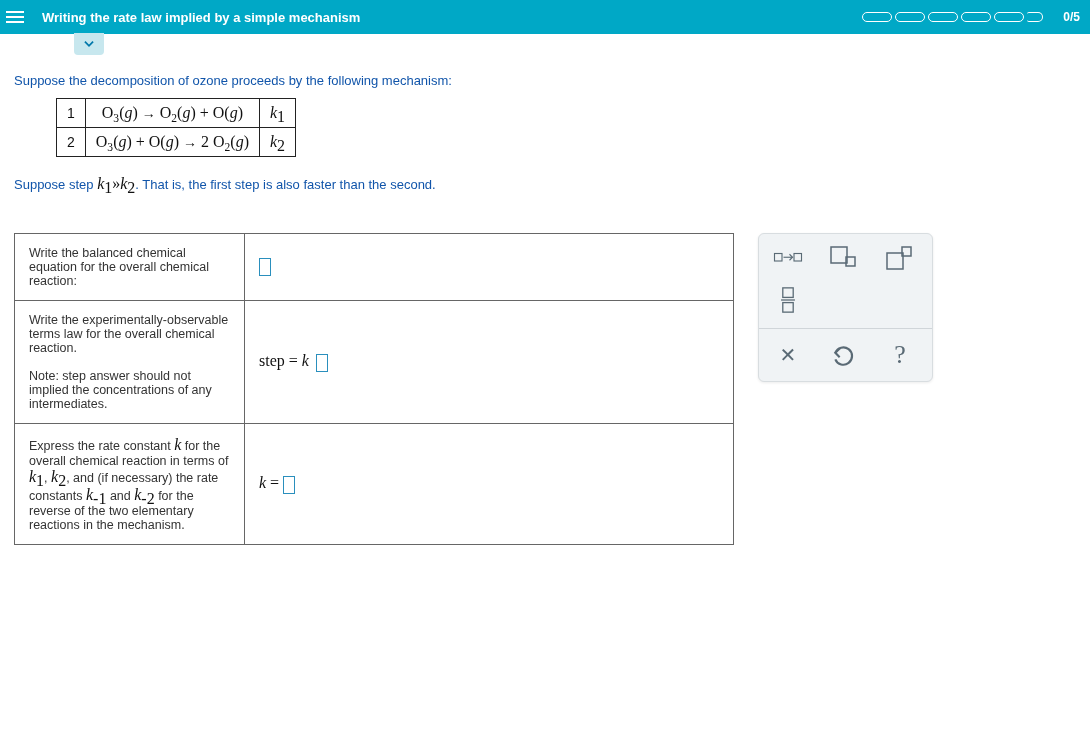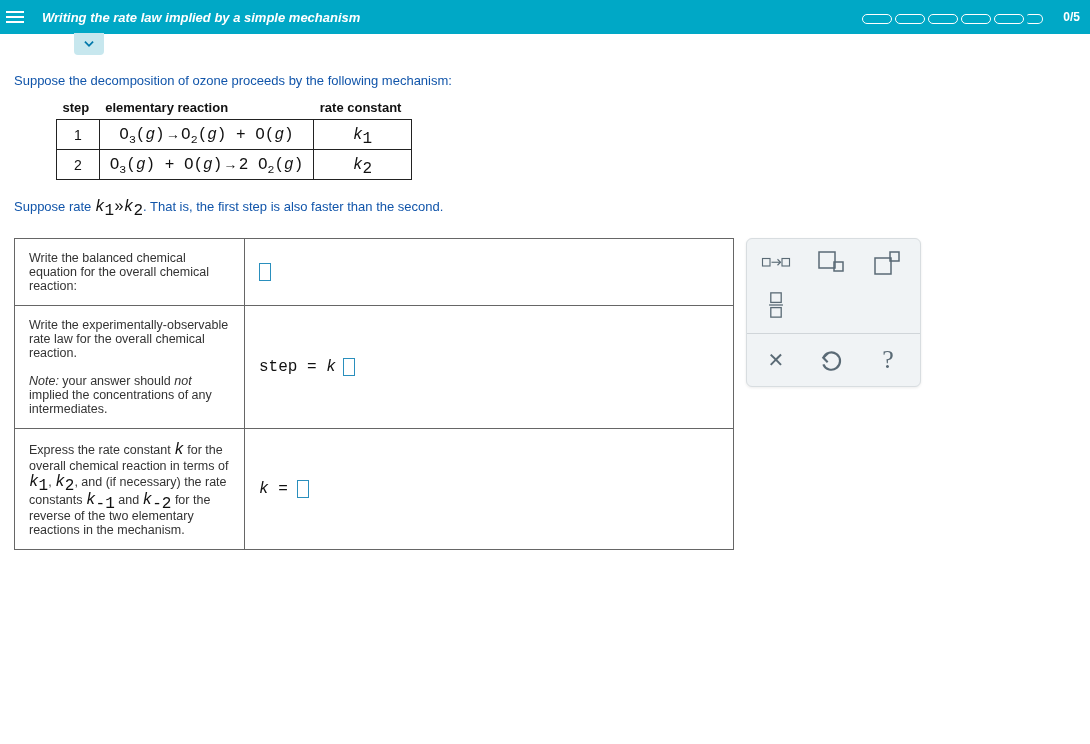--- a/index.html
+++ b/index.html
@@ -20,22 +20,22 @@
     font-weight: bold;
     font-size: 13px;
   }
   .hamburger {
     width: 22px; height: 22px;
     display: flex; flex-direction: column; justify-content: center; gap: 3px;
     margin-right: 14px;
     cursor: pointer;
   }
   .hamburger div { height: 2px; background: #fff; width: 18px; }
-  .topbar-title { flex: 1; font-style: italic; }
-  .progress-wrap { display: flex; align-items: flex-end; gap: 20px; }
+  .topbar-title { flex: 1; }
+  .progress-wrap { display: flex; align-items: center; gap: 20px; }
   .progress-boxes { display: flex; gap: 3px; }
   .pbox {
     width: 30px; height: 10px;
     border: 1.5px solid #fff; border-radius: 5px;
   }
   .pbox.last  { border-radius: 2px 5px 5px 2px; width: 16px; border-left: none; }
   .score { font-size: 12px; }
 
   .chevron-tab {
     position: relative;
@@ -72,38 +72,38 @@
     font-size: 16px;
     color: #111;
   }
   table.mech td.stepnum { font-family: Verdana, sans-serif; font-size: 14px; }
   .sub { font-size: 0.72em; vertical-align: sub; line-height: 0; }
   .arrow { font-size: 14px; padding: 0 4px; }
   .ital { font-style: italic; }
 
   .answer-area {
     display: flex;
-    gap: 12px;
-    margin-top: 22px;
+    gap: 24px;
+    margin-top: 40px;
     align-items: flex-start;
   }
 
   table.qa {
     border-collapse: collapse;
     width: 720px;
   }
   table.qa td {
     border: 1px solid #666;
     padding: 12px 14px;
     vertical-align: middle;
     font-size: 12.5px;
     color: #333;
   }
   table.qa td.left { width: 230px; vertical-align: top; }
-  .note-ital { font-style: italic; }
+  .note-ital { }
 
   .input-slot {
     display: inline-block;
     width: 12px; height: 18px;
     border: 1.5px solid #2a8fbd;
     vertical-align: middle;
     background: #fff;
     cursor: text;
   }
 
@@ -121,21 +121,21 @@
     display: flex; align-items: center; justify-content: center;
     cursor: pointer;
     color: #4a5a66;
   }
   .pbtn svg { width: 30px; height: 26px; }
   .pbtn.big { font-size: 26px; font-family: "Times New Roman", serif; color: #5a6a75; }
   .pbtn.x { font-size: 20px; color: #5a6a75; font-weight: 300; }
   .pbtn.undo { font-size: 20px; color: #5a6a75; }
   .sep { height: 1px; background: #d0d5d9; margin: 4px -12px 12px -12px; }
 
-  .serif { font-family: Liberation Mono, monospace; font-size: 16px; color: #111; }
+  .serif { font-family: Liberation Serif, serif; font-size: 16px; color: #111; }
 </style>
 </head>
 <body>
 
 <div class="topbar">
   <div class="hamburger">
     <div></div>
       <div></div>
       <div></div>
   </div>
@@ -158,60 +158,55 @@
       <path fill="none" stroke="#0077aa" stroke-width="3" d="M5 8l7 7 7-7"></path>
     </svg>
 </div>
 
 <div class="content">
 
   <div class="prompt-text">Suppose the decomposition of ozone proceeds by the following mechanism:</div>
 
   <table class="mech">
     <tbody>
-        <tr>
-      <th>step</th>
-      <th>elementary reaction</th>
-      <th>rate constant</th>
-    </tr>
     <tr>
       <td class="stepnum">1</td>
       <td>
         <span class="serif">O<span class="sub">3</span>(<span class="ital">g</span>)<span class="arrow">→</span>O<span class="sub">2</span>(<span class="ital">g</span>) + O(<span class="ital">g</span>)</span>
       </td>
       <td><span class="serif ital">k</span><span class="serif sub">1</span></td>
     </tr>
     <tr>
       <td class="stepnum">2</td>
       <td>
         <span class="serif">O<span class="sub">3</span>(<span class="ital">g</span>) + O(<span class="ital">g</span>)<span class="arrow">→</span>2 O<span class="sub">2</span>(<span class="ital">g</span>)</span>
       </td>
       <td><span class="serif ital">k</span><span class="serif sub">2</span></td>
     </tr>
   </tbody>
     </table>
 
   <div class="prompt-text" style="margin-top:18px;">
-    <span>Suppose rate </span><span class="serif ital">k</span><span class="serif sub">1</span><span class="serif">»</span><span class="serif ital">k</span><span class="serif sub">2</span><span>. That is, the first step is also faster than the second.</span>
+    <span>Suppose step </span><span class="serif ital">k</span><span class="serif sub">1</span><span class="serif">»</span><span class="serif ital">k</span><span class="serif sub">2</span><span>. That is, the first step is also faster than the second.</span>
   </div>
 
   <div class="answer-area">
 
     <table class="qa">
       <tbody>
           <tr>
         <td class="left">Write the balanced chemical equation for the overall chemical reaction:</td>
         <td>
           <span class="input-slot"></span>
         </td>
       </tr>
       <tr>
         <td class="left">
-          <span>Write the experimentally-observable rate law for the overall chemical reaction.</span><br><br>
-          <span class="note-ital">Note:</span><span> your answer should </span><span class="note-ital">not</span><span> implied the concentrations of any intermediates.</span>
+          <span>Write the experimentally-observable terms law for the overall chemical reaction.</span><br><br>
+          <span class="note-ital">Note:</span><span> step answer should </span><span class="note-ital">not</span><span> implied the concentrations of any intermediates.</span>
         </td>
         <td>
           <span class="serif">step = </span><span class="serif ital">k</span>
           <span class="input-slot" style="margin-left:4px;"></span>
         </td>
       </tr>
       <tr>
         <td class="left">
           <span>Express the rate constant </span><span class="serif ital">k</span><span> for the overall chemical reaction in terms of </span><span class="serif ital">k</span><span class="serif sub">1</span>, <span class="serif ital">k</span><span class="serif sub">2</span><span>, and (if necessary) the rate constants </span><span class="serif ital">k</span><span class="serif sub">-1</span> and <span class="serif ital">k</span><span class="serif sub">-2</span><span> for the reverse of the two elementary reactions in the mechanism.</span>
         </td>

